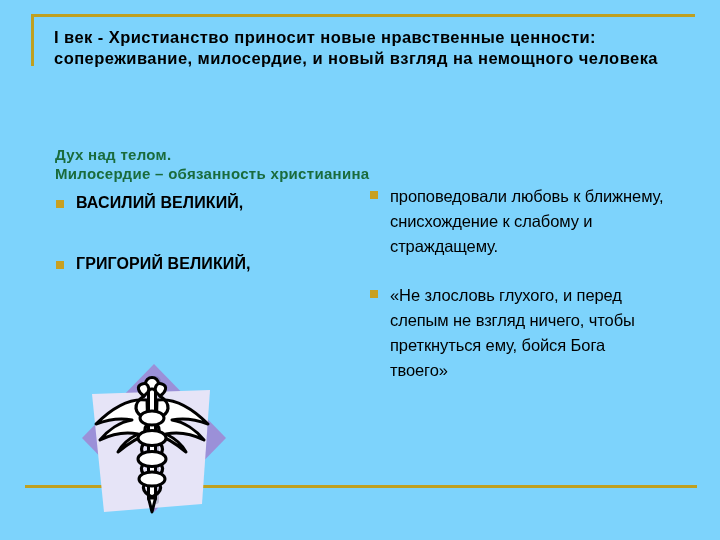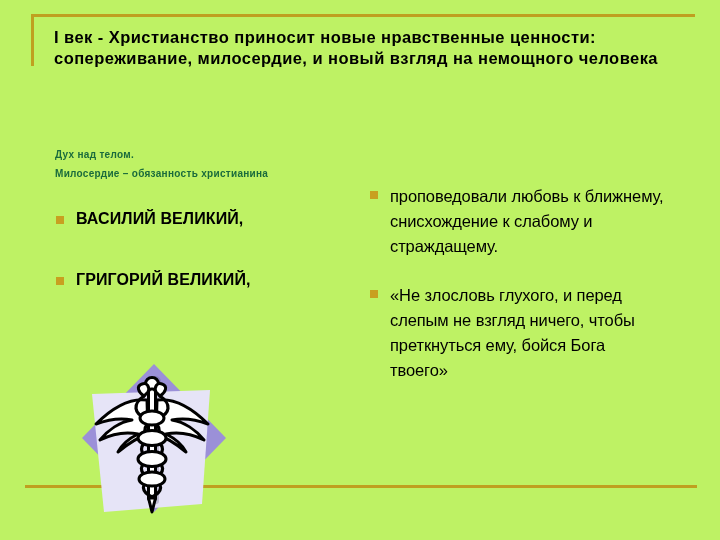--- a/index.html
+++ b/index.html
@@ -5,21 +5,21 @@
 <style>
   html, body {
     margin: 0;
     padding: 0;
     background: #ffffff;
   }
   #slide {
     position: relative;
     width: 720px;
     height: 540px;
-    background: #bef264;
+    background: #7dd3fc;
     overflow: hidden;
     font-family: "Liberation Sans", "DejaVu Sans", sans-serif;
   }
 
   
   .rule-top-h {
     position: absolute;
     left: 31px;
     top: 14px;
     width: 664px;
@@ -58,31 +58,31 @@
   }
 
   
   .subtitle {
     position: absolute;
     left: 55px;
     top: 145px;
     width: 470px;
     color: #1a6b3c;
     font-weight: bold;
-    font-size: 10px;
+    font-size: 15px;
     line-height: 19px;
     letter-spacing: 0.3px;
     white-space: pre-line;
   }
 
   
   .col {
     position: absolute;
   }
-  .col-left  { left: 52px;  top: 208px; width: 300px; }
+  .col-left  { left: 52px;  top: 192px; width: 300px; }
   .col-right { left: 366px; top: 184px; width: 300px; }
 
   .bullet-row {
     position: relative;
     display: block;
     padding-left: 24px;
     color: #000000;
   }
   .col-left .bullet-row {
     font-size: 16px;

